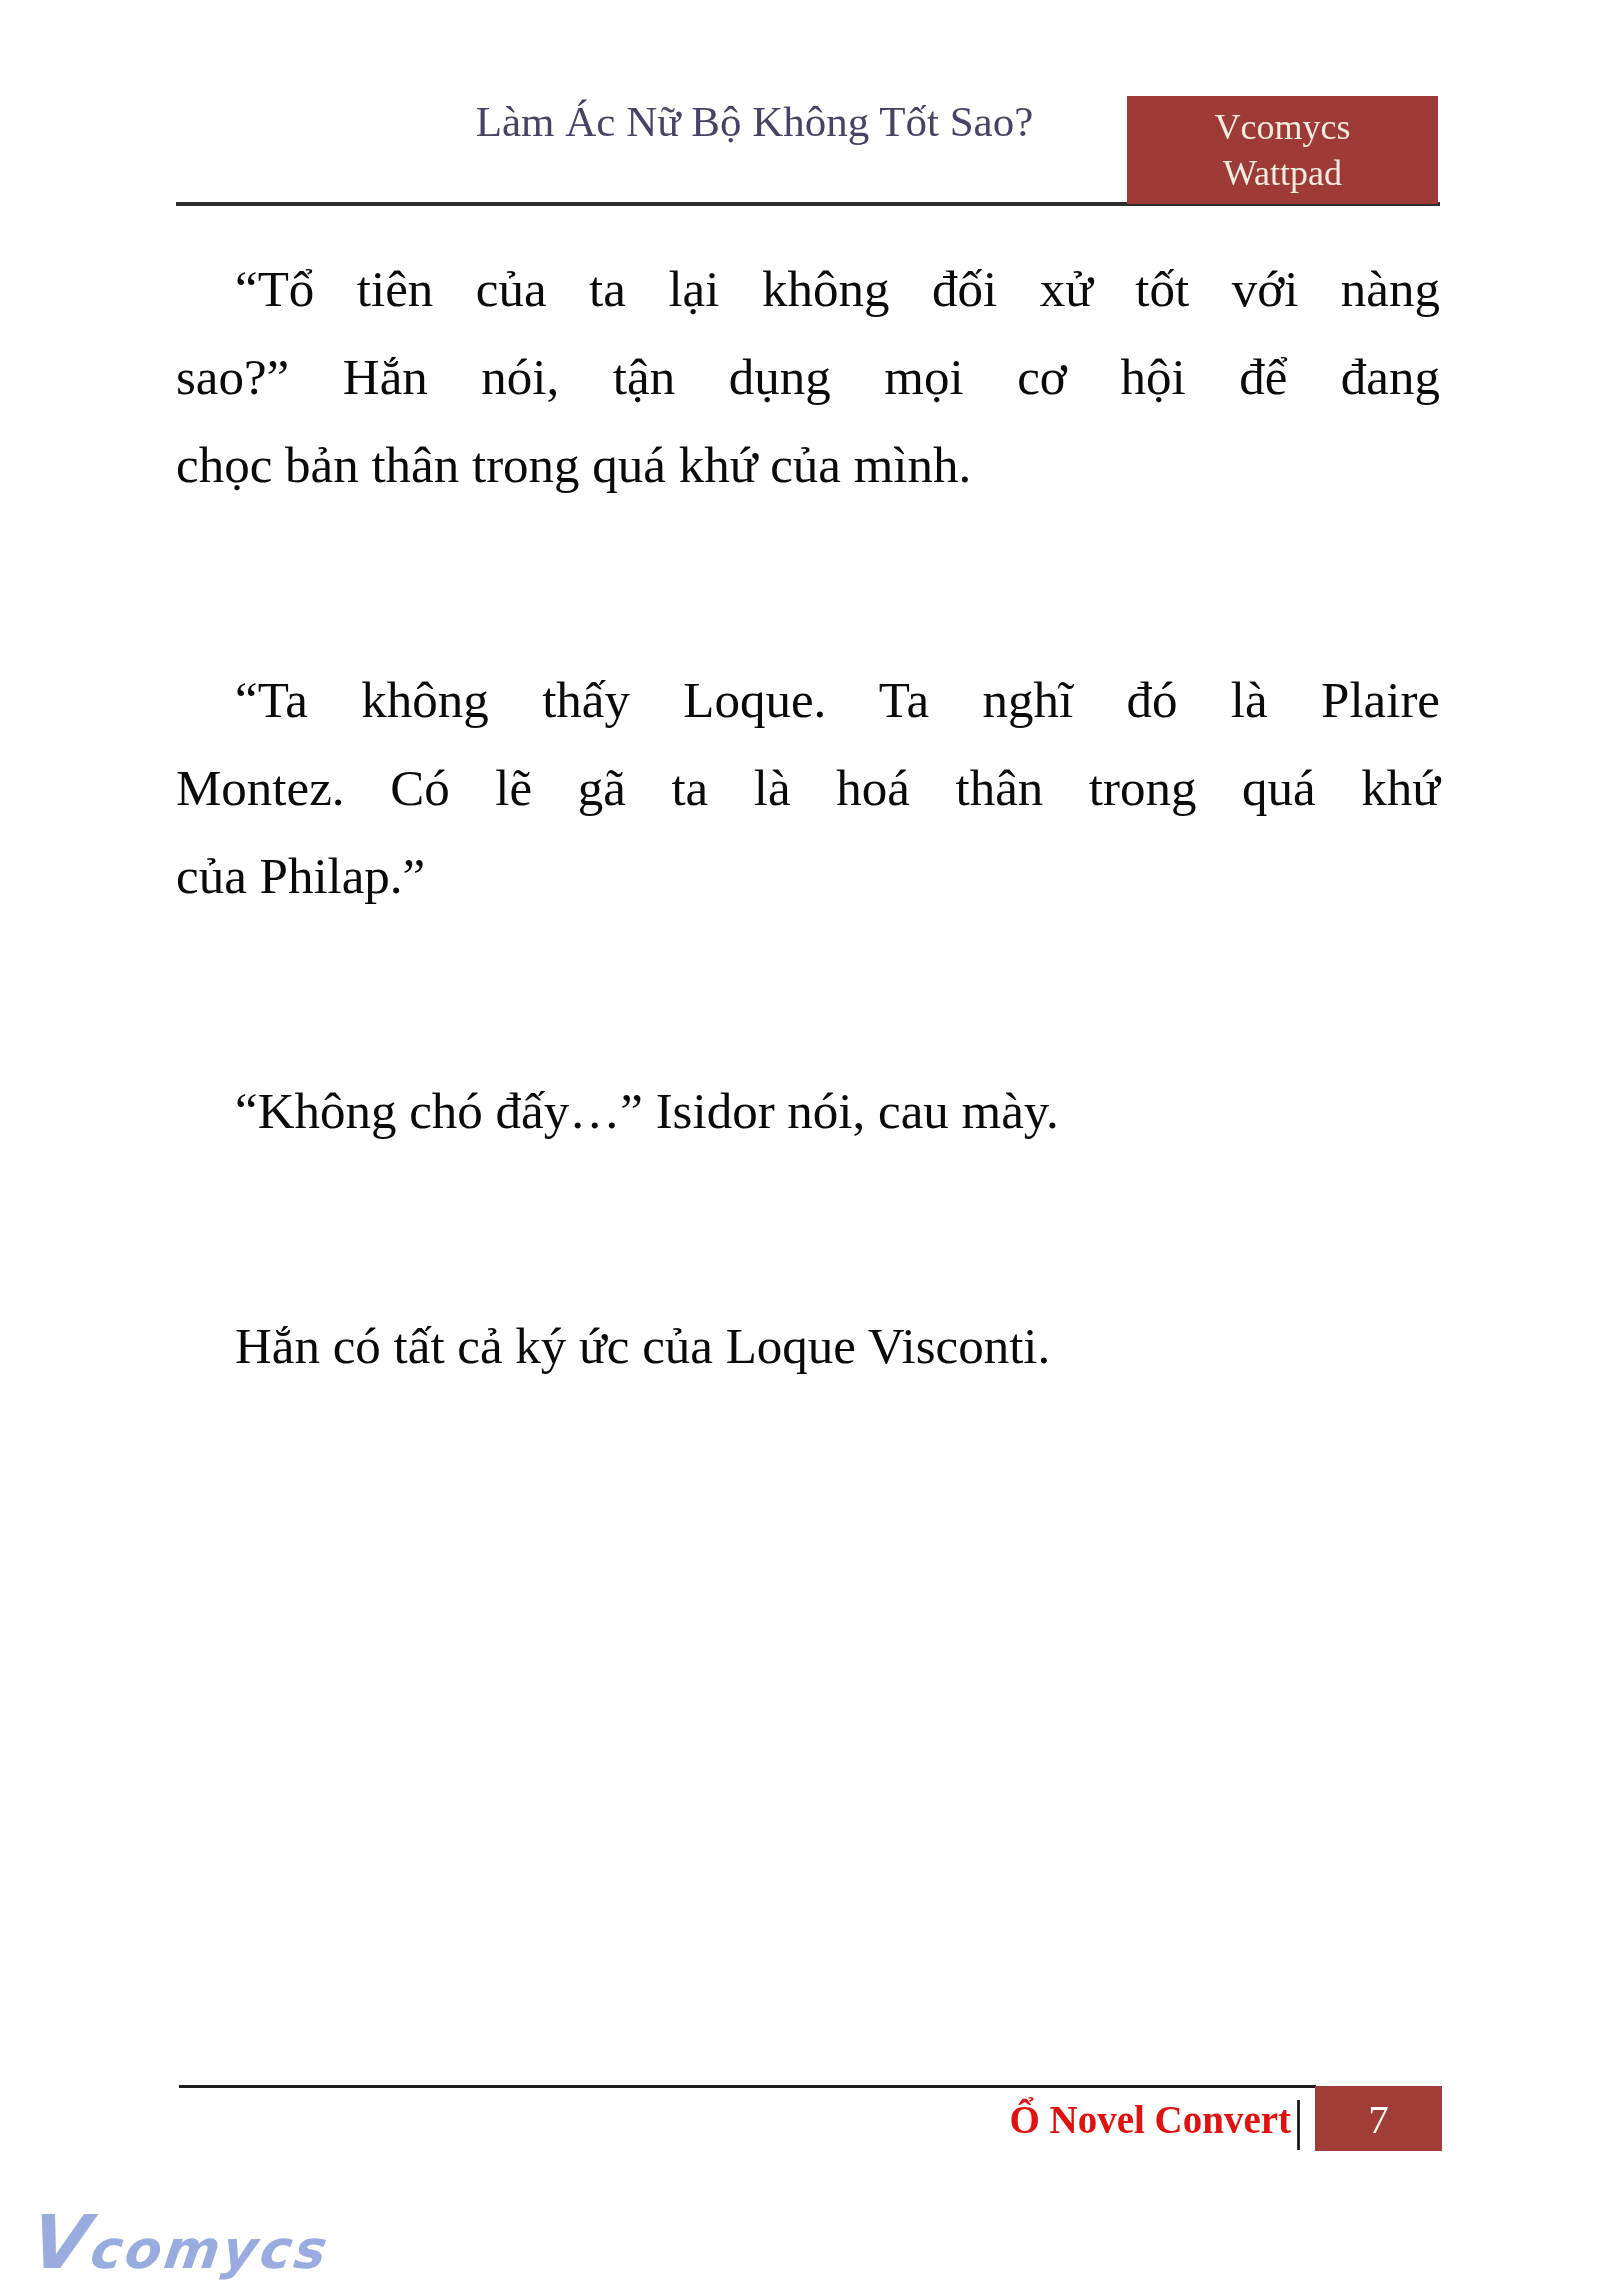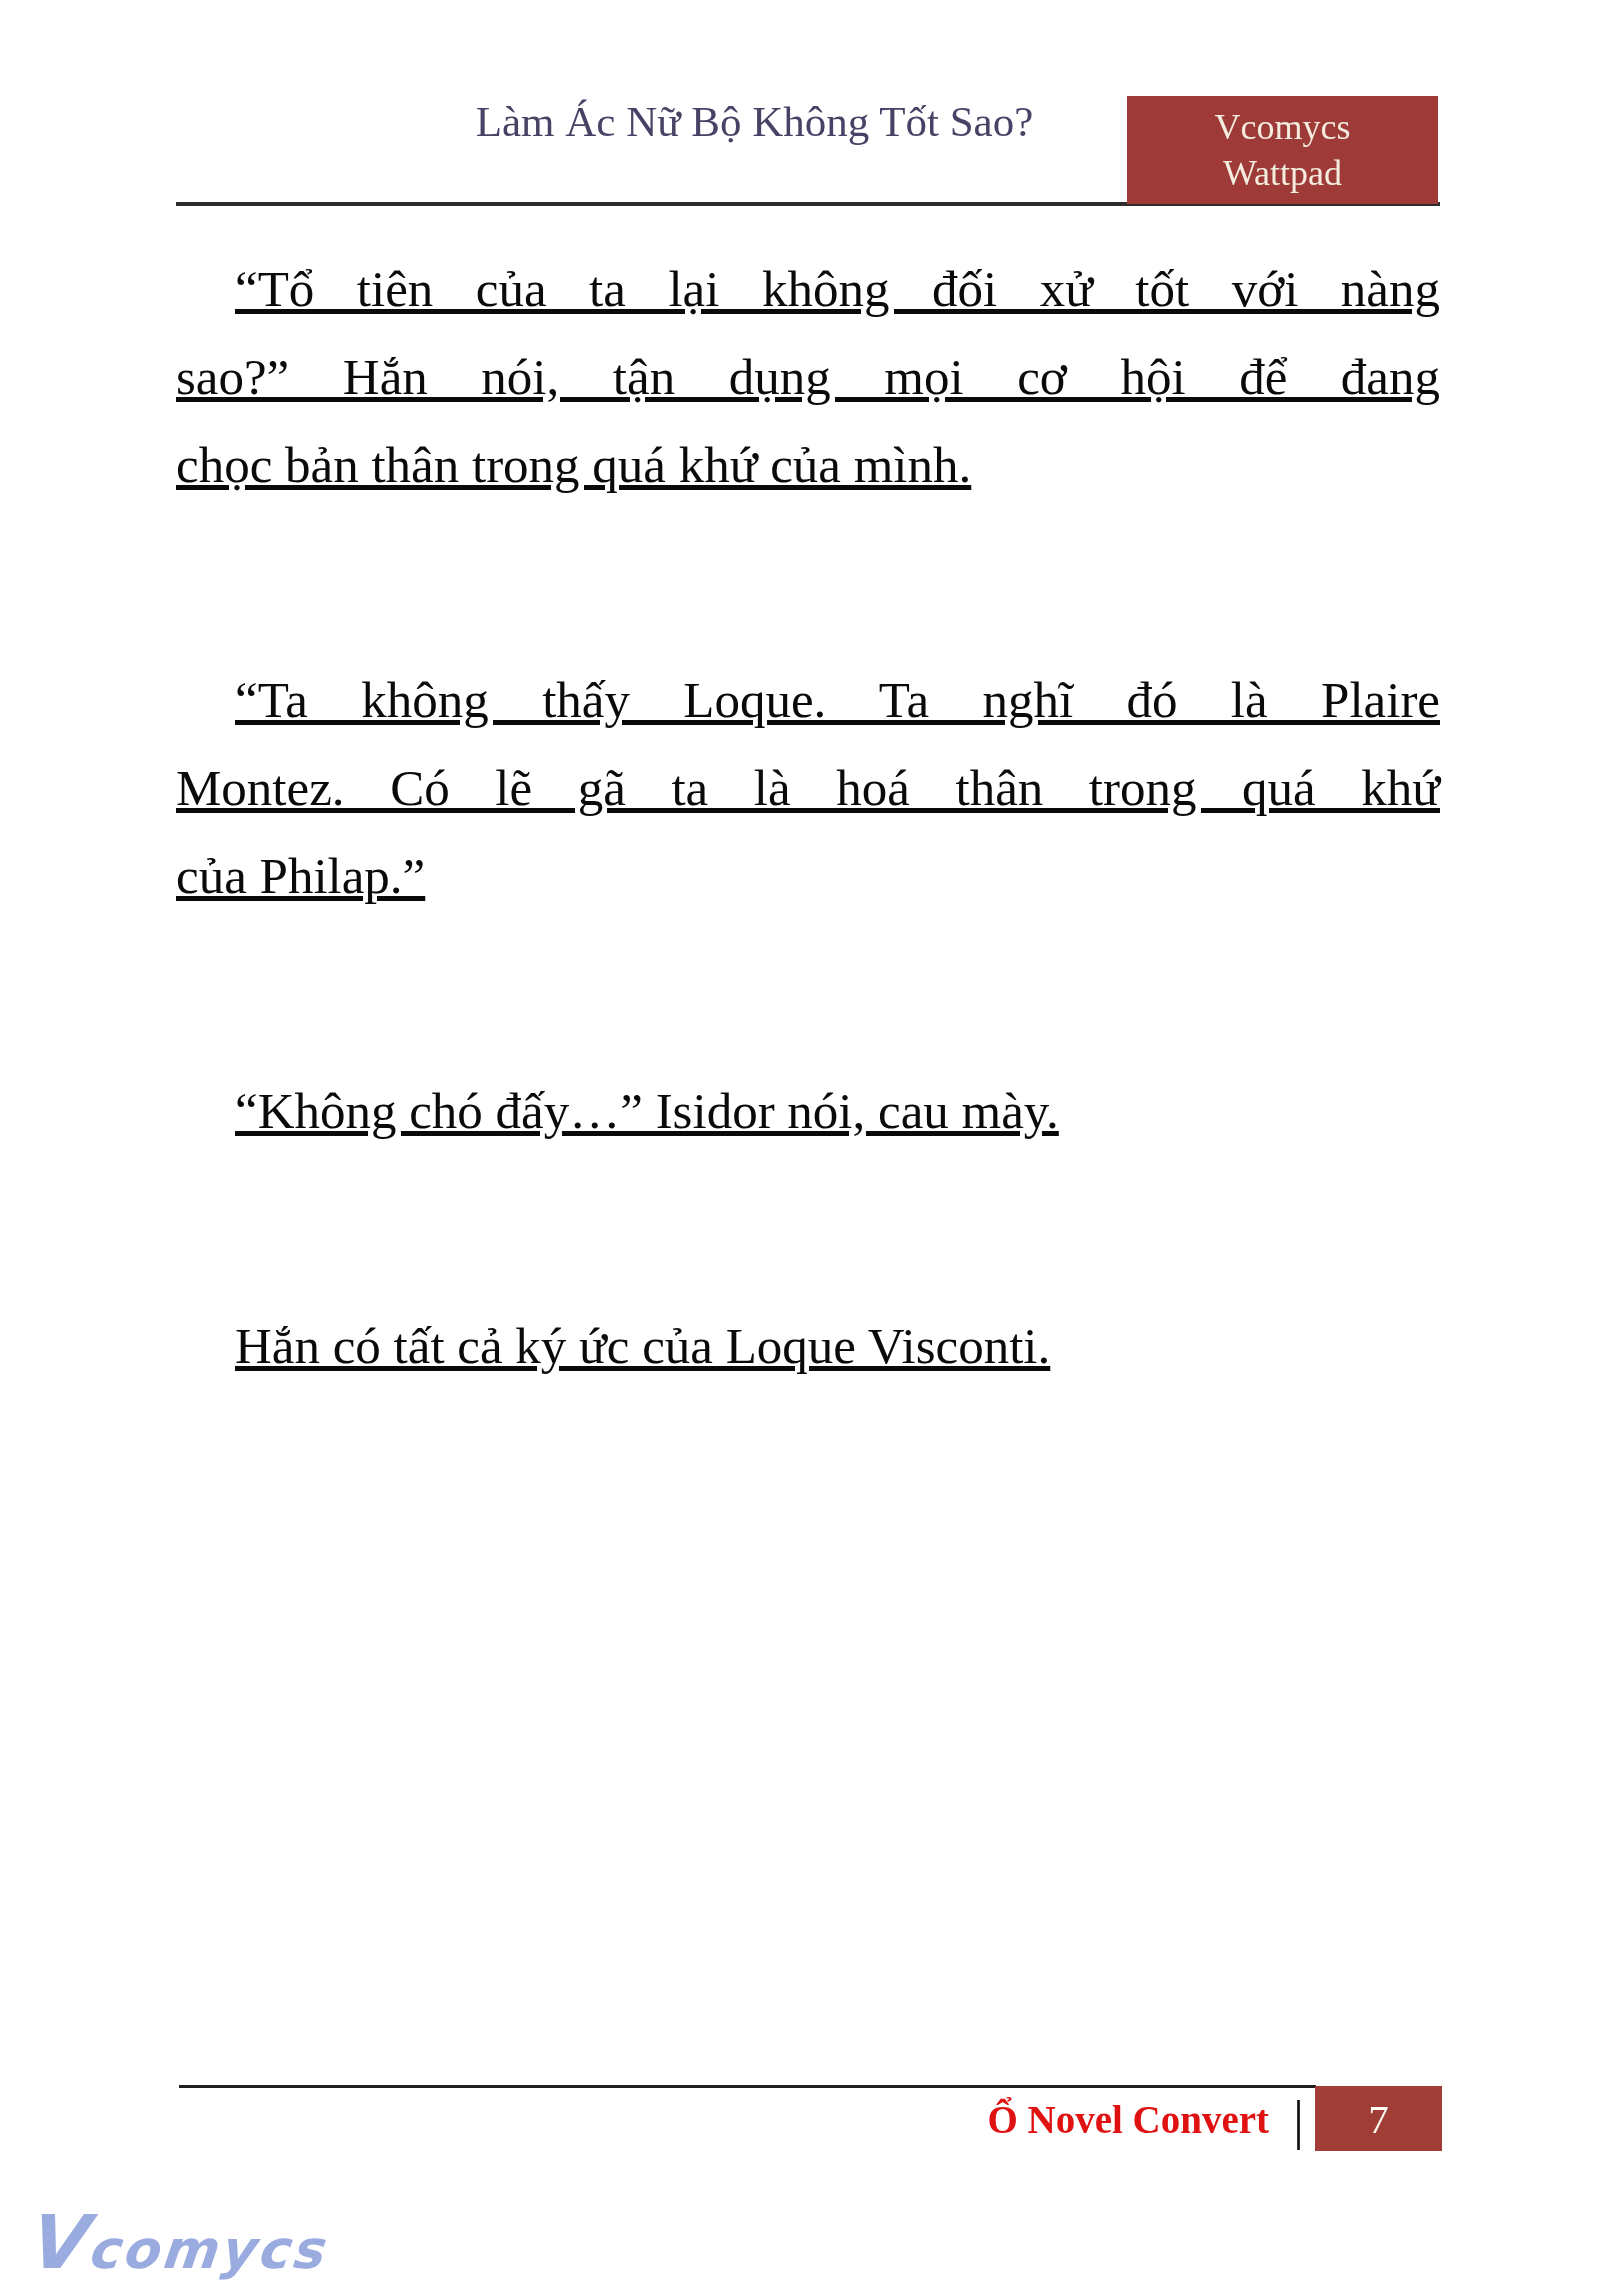--- a/index.html
+++ b/index.html
@@ -23,32 +23,32 @@
     display:flex; flex-direction:column; align-items:center; justify-content:center;
     font-size:36px; line-height:46px; text-align:center;
   }
 
   
   .body-text {
     position:absolute; left:176px; top:245px; width:1264px;
     font-size:51px; line-height:88px; color:#0a0a0a;
   }
   .para { margin:0 0 147px 0; }
-  .line { text-align:justify; text-align-last:justify;text-decoration:underline; }
+  .line { text-align:justify; text-align-last:justify; }
   .line.last { text-align-last:left; }
   .line.first { text-indent:59px; }
 
   
   .footer-rule {
     position:absolute; left:179px; top:2085px; width:1137px; height:2.9px;
     background:#1f1f1f;
   }
   .footer-text {
     position:absolute; left:294px; top:2088px; width:1010px; height:63px;
-    display:flex; align-items:center; justify-content:flex-end; gap:24px;
+    display:flex; align-items:center; justify-content:flex-end; gap:2px;
     font-size:39px; color:#141414; white-space:nowrap;
   }
   .brand { color:#e01111; font-weight:bold; }
   .sep { font-size:55px; font-weight:400; color:#111111; line-height:1; }
   .footer-badge {
     position:absolute; left:1315px; top:2086px; width:127px; height:65px;
     background:#a03d36; color:#fdfdf2;
     display:flex; align-items:center; justify-content:center; font-size:41px;
   }
 

